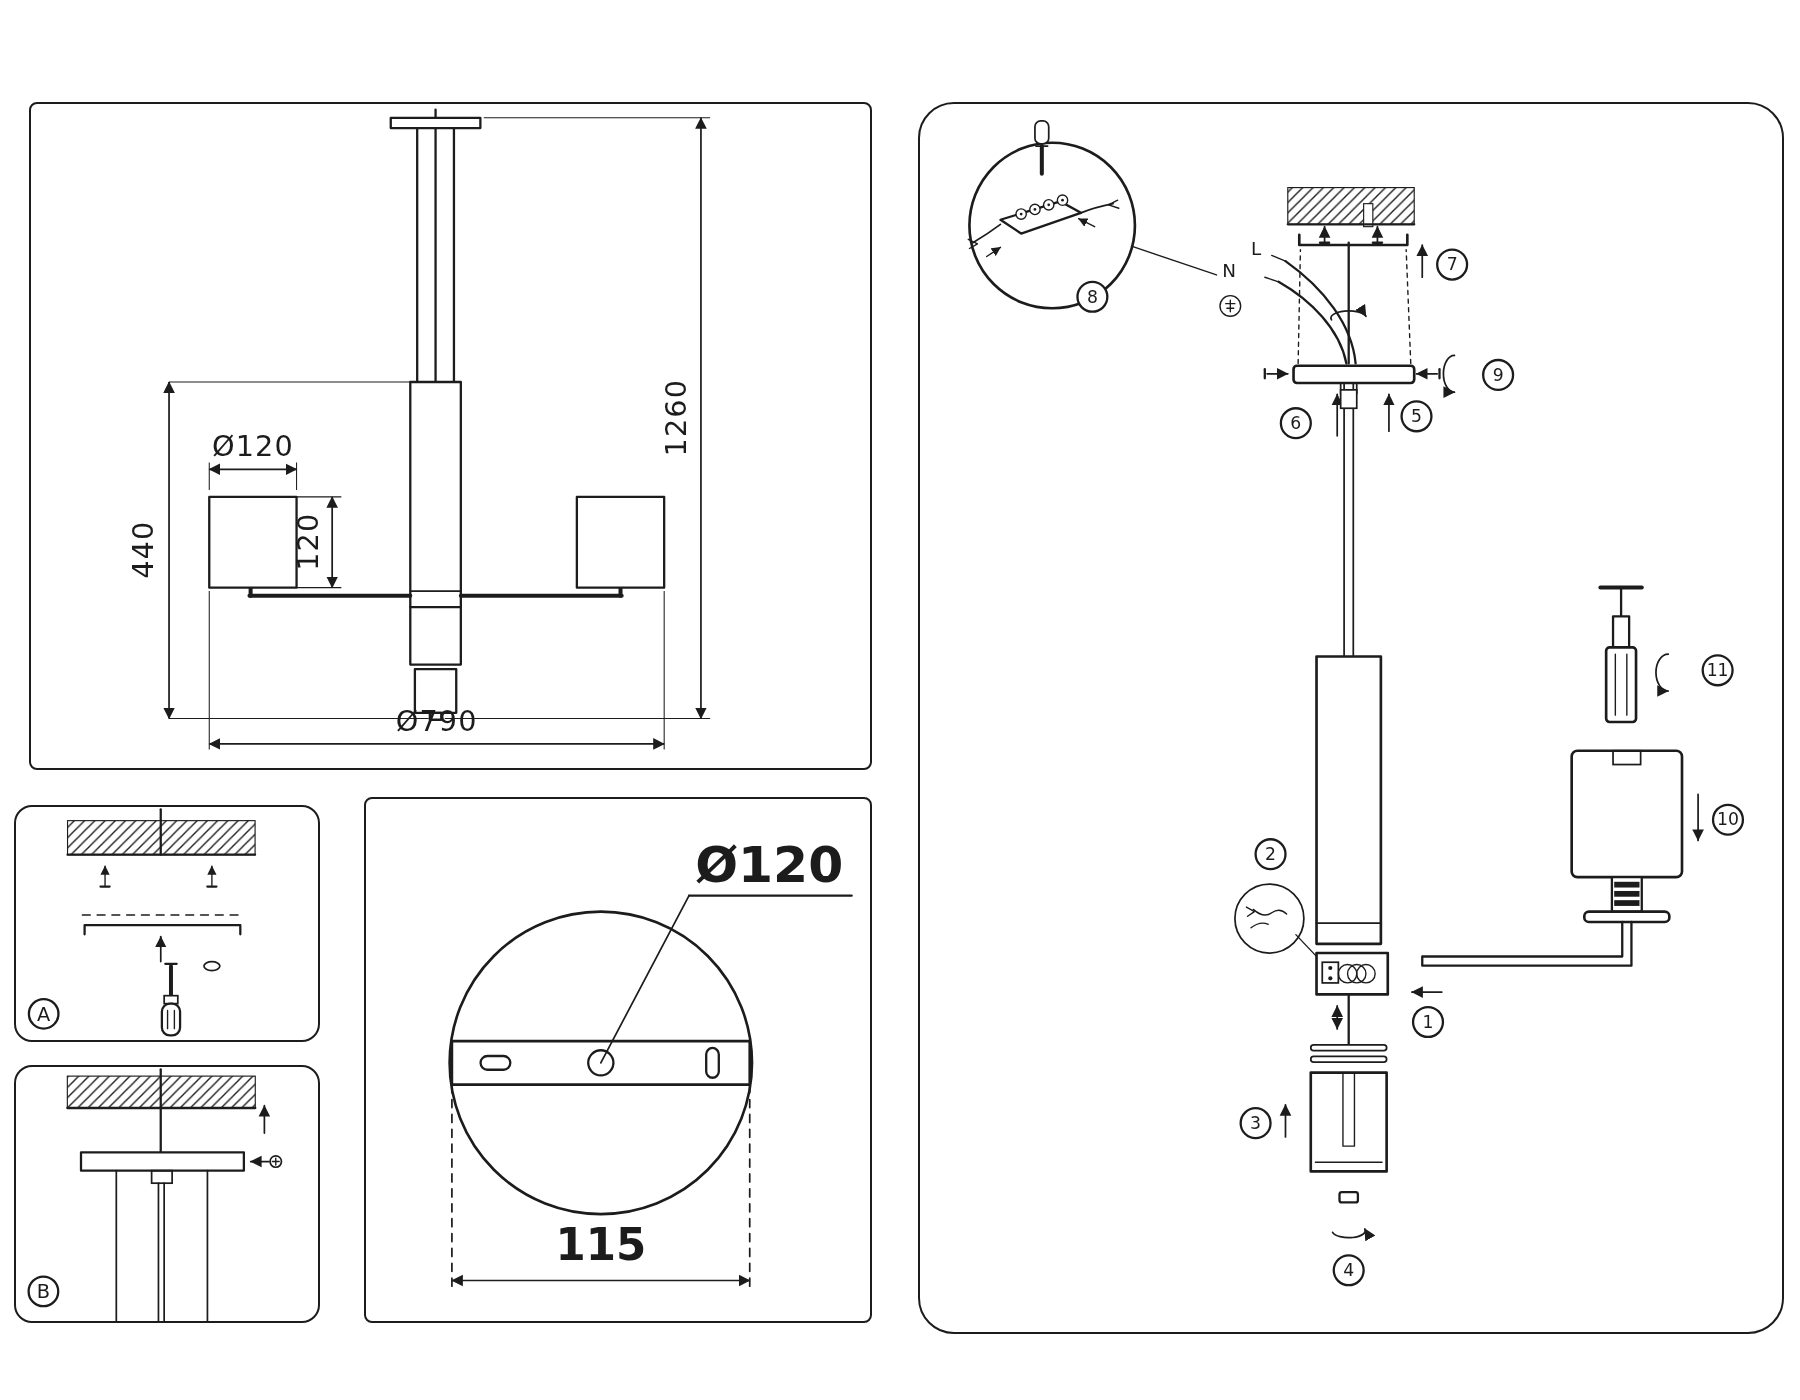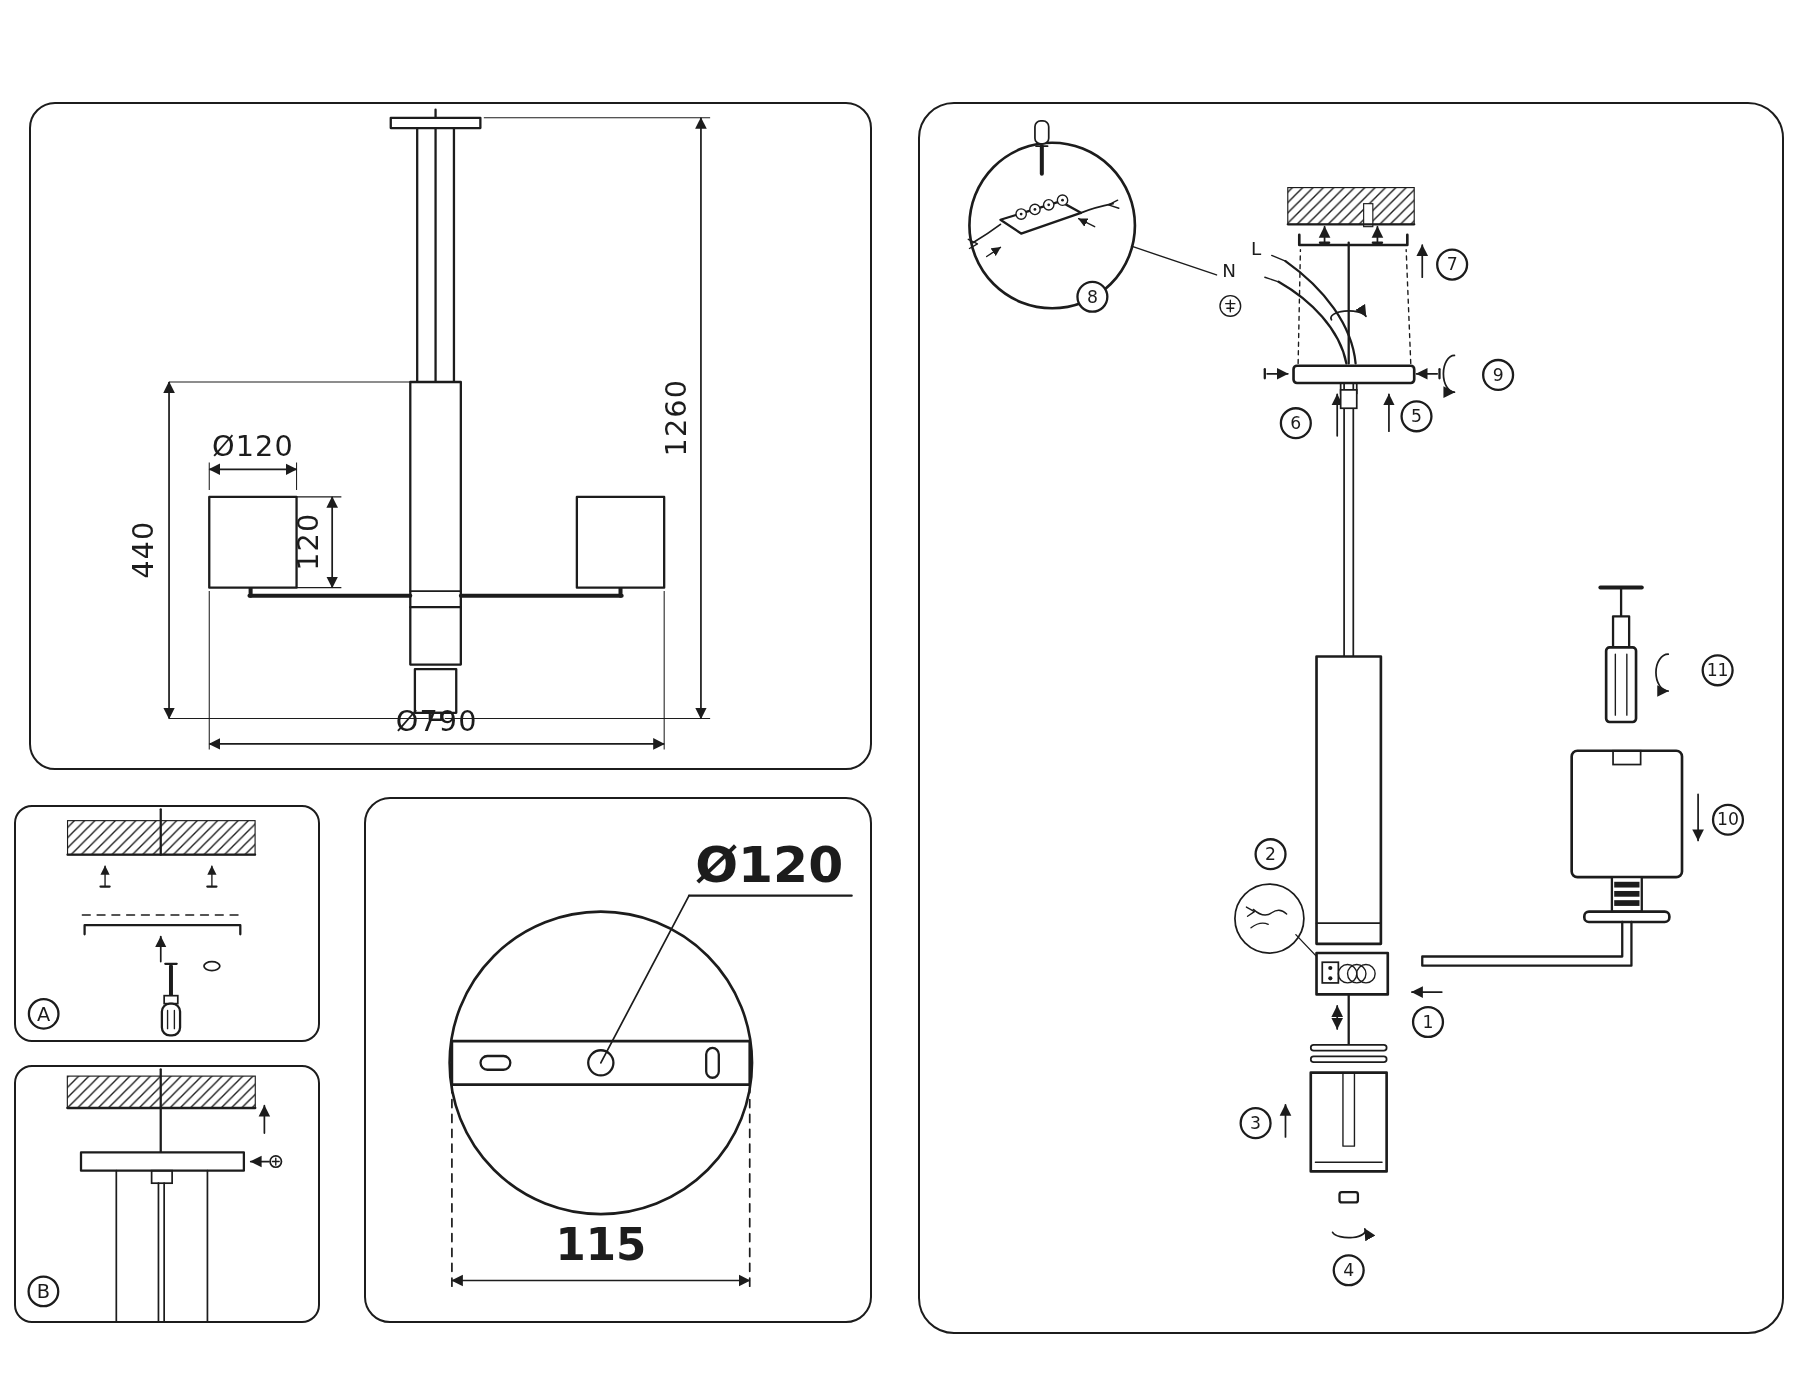--- a/index.html
+++ b/index.html
@@ -1,20 +1,20 @@
 <!DOCTYPE html>
 <html><head>
 <meta charset="utf-8">
 <style>
   html,body{margin:0;padding:0;background:#ffffff;}
   body{width:1800px;height:1400px;position:relative;font-family:"DejaVu Sans",sans-serif;}
   .panel{position:absolute;border:2.5px solid #1c1c1c;background:#fff;box-sizing:border-box;}
   .panel svg{position:absolute;inset:0;width:100%;height:100%;overflow:visible;}
   .r-lg{border-radius:36px;}
-  .r-md{border-radius:26px;}
+  .r-md{border-radius:8px;}
   .r-sm{border-radius:18px;}
   .ln{fill:none;stroke:#1c1c1c;stroke-width:2;stroke-linecap:round;stroke-linejoin:round;}
   .ln1{fill:none;stroke:#1c1c1c;stroke-width:1.2;stroke-linecap:round;}
   .ln15{fill:none;stroke:#1c1c1c;stroke-width:1.5;stroke-linecap:round;}
   .ln22{fill:none;stroke:#1c1c1c;stroke-width:2.3;stroke-linecap:round;stroke-linejoin:round;}
   .ln3{fill:none;stroke:#1c1c1c;stroke-width:3.5;stroke-linecap:round;}
   .dim{fill:none;stroke:#1c1c1c;stroke-width:1.5;stroke-linecap:butt;}
   .ext{fill:none;stroke:#1c1c1c;stroke-width:0.9;}
   .dash{stroke-dasharray:7 6;}
   .dash2{stroke-dasharray:3.5 4;}

